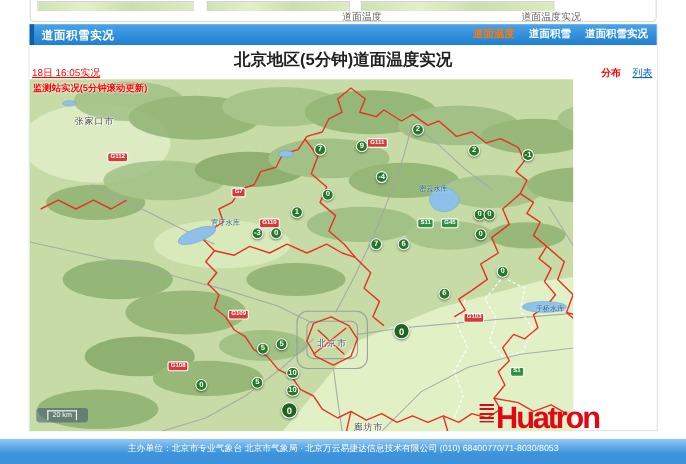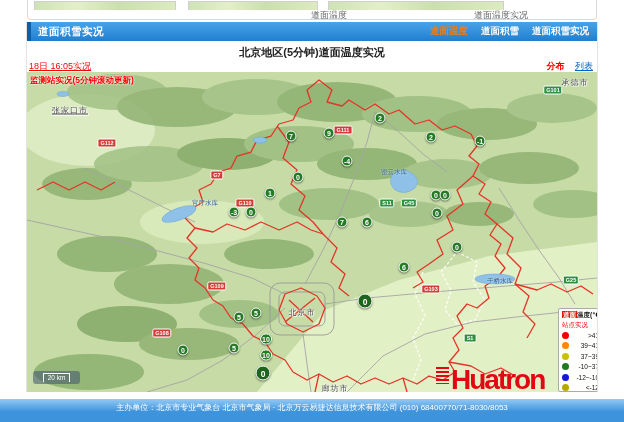--- a/index.html
+++ b/index.html
@@ -21,28 +21,28 @@
   .titlebar { position:absolute; left:27px; top:22px; width:570px; height:19px;
     background:linear-gradient(#4aa3e8,#1f7fd0); display:flex; align-items:center; }
   .titlebar::before { content:""; position:absolute; left:0; top:0; width:4px; height:19px; background:#0e5fa8; }
   .tb-title { margin-left:11px; color:#fff; font-weight:bold; font-size:10.5px; letter-spacing:.5px; }
   .tb-links { margin-left:auto; margin-right:8px; display:flex; gap:13px; }
   .tb-link { color:#fff; font-size:9.5px; font-weight:bold; text-decoration:none; cursor:pointer; }
   .tb-link.active { color:#ff7a00; }
 
   
   .subhead { position:absolute; left:27px; top:41px; width:570px; height:31px; background:#fff; }
-  .sh-title { position:absolute; top:4px; width:100%; text-align:center; font-size:11px; font-weight:bold; color:#222; }
+  .sh-title { position:absolute; top:4px; width:100%; text-align:center; font-size:15px; font-weight:bold; color:#222; }
   .sh-time { position:absolute; left:2px; top:19px; font-size:9px; color:#f00; text-decoration:underline; cursor:pointer; }
   .sh-views { position:absolute; right:4px; top:19px; font-size:9px; }
   .sh-dist { color:#f00; font-weight:bold; margin-right:8px; cursor:pointer; }
   .sh-list { color:#0063cc; text-decoration:underline; cursor:pointer; }
 
   
-  .map-pane { position:absolute; left:27px; top:72px; width:570px; height:320px;
+  .map-pane { position:absolute; left:27px; top:72px; width:494px; height:320px;
     background:#dfeec6; overflow:hidden; cursor:grab; }
   .map-pane svg { position:absolute; left:0; top:0; }
   .map-status { position:absolute; left:3px; top:3px; font-size:8.5px; font-weight:bold; color:#f00;
     text-shadow:0 0 2px #fff,0 0 2px #fff; z-index:6; }
   .city { position:absolute; transform:translate(-50%,-50%); font-size:8px; color:#4a4a4a; letter-spacing:1px;
     text-shadow:0 0 2px #fff,0 0 2px #fff,1px 1px 1px #fff; z-index:3; white-space:nowrap;text-align:center; }
   .wlabel { position:absolute; transform:translate(-50%,-50%); font-size:6.5px; color:#2f628f;
     text-shadow:0 0 2px #eaf4fb; z-index:3; white-space:nowrap; }
   .shield { position:absolute; transform:translate(-50%,-50%); font-size:5.5px; font-weight:bold; color:#fff;
     padding:0 2px; border-radius:2px; border:1px solid #fff; line-height:7px; z-index:3; white-space:nowrap; }
@@ -216,21 +216,21 @@
         </div>
       <div class="lg-row">
           <span class="lg-dot" style="background: rgb(181, 168, 0);"></span>
           <span class="lg-lab">&lt;-12</span>
         </div>
     </div>
 
     <div class="scalebar">
       <span class="scale-inner">20 km</span>
     </div>
-  <div class="city" style="left: 43px; top: 38px; text-decoration: underline;">张家口市</div>
+  <div class="city" style="left: 59px; top: 38px;">张家口市</div>
       <div class="city" style="left: 548px; top: 10px;">承德市</div>
       <div class="city" style="left: 275px; top: 240px;">北京市</div>
       <div class="city" style="left: 308px; top: 316px;">廊坊市</div>
       <div class="wlabel" style="left: 178px; top: 131px;">官厅水库</div>
       <div class="wlabel" style="left: 367px; top: 100px;">密云水库</div>
       <div class="wlabel" style="left: 473px; top: 209px;">于桥水库</div>
       <div class="shield red" style="left: 80px; top: 71px;">G112</div>
       <div class="shield red" style="left: 316px; top: 58px;">G111</div>
       <div class="shield red" style="left: 190px; top: 103px;">G7</div>
       <div class="shield red" style="left: 218px; top: 131px;">G110</div>

